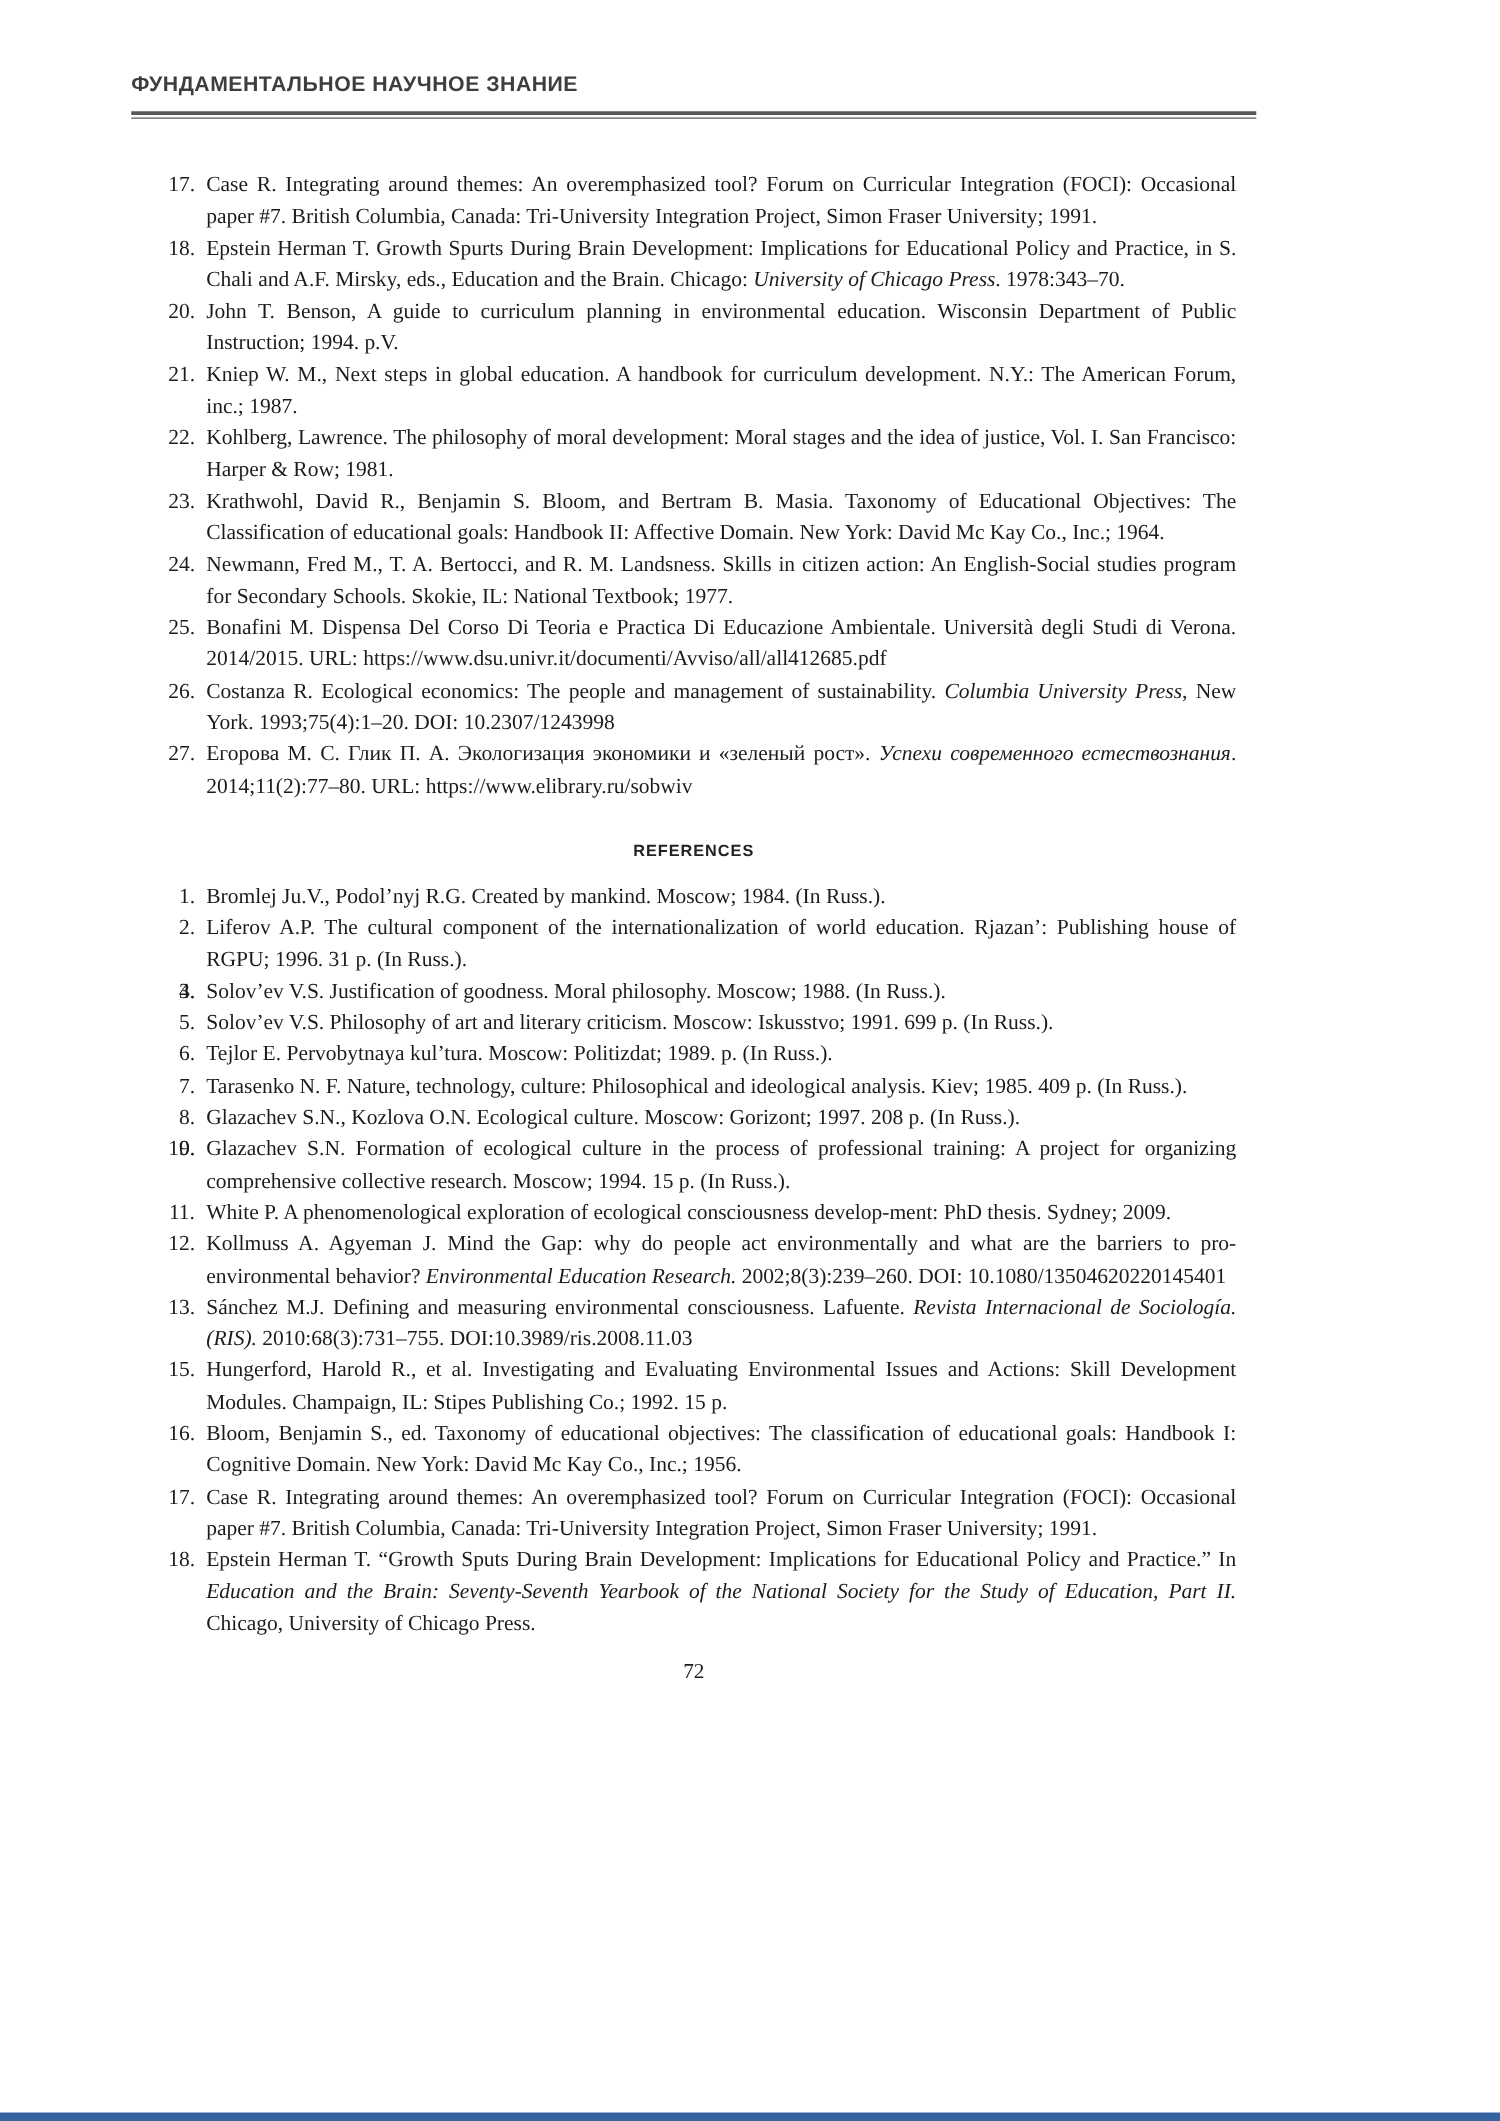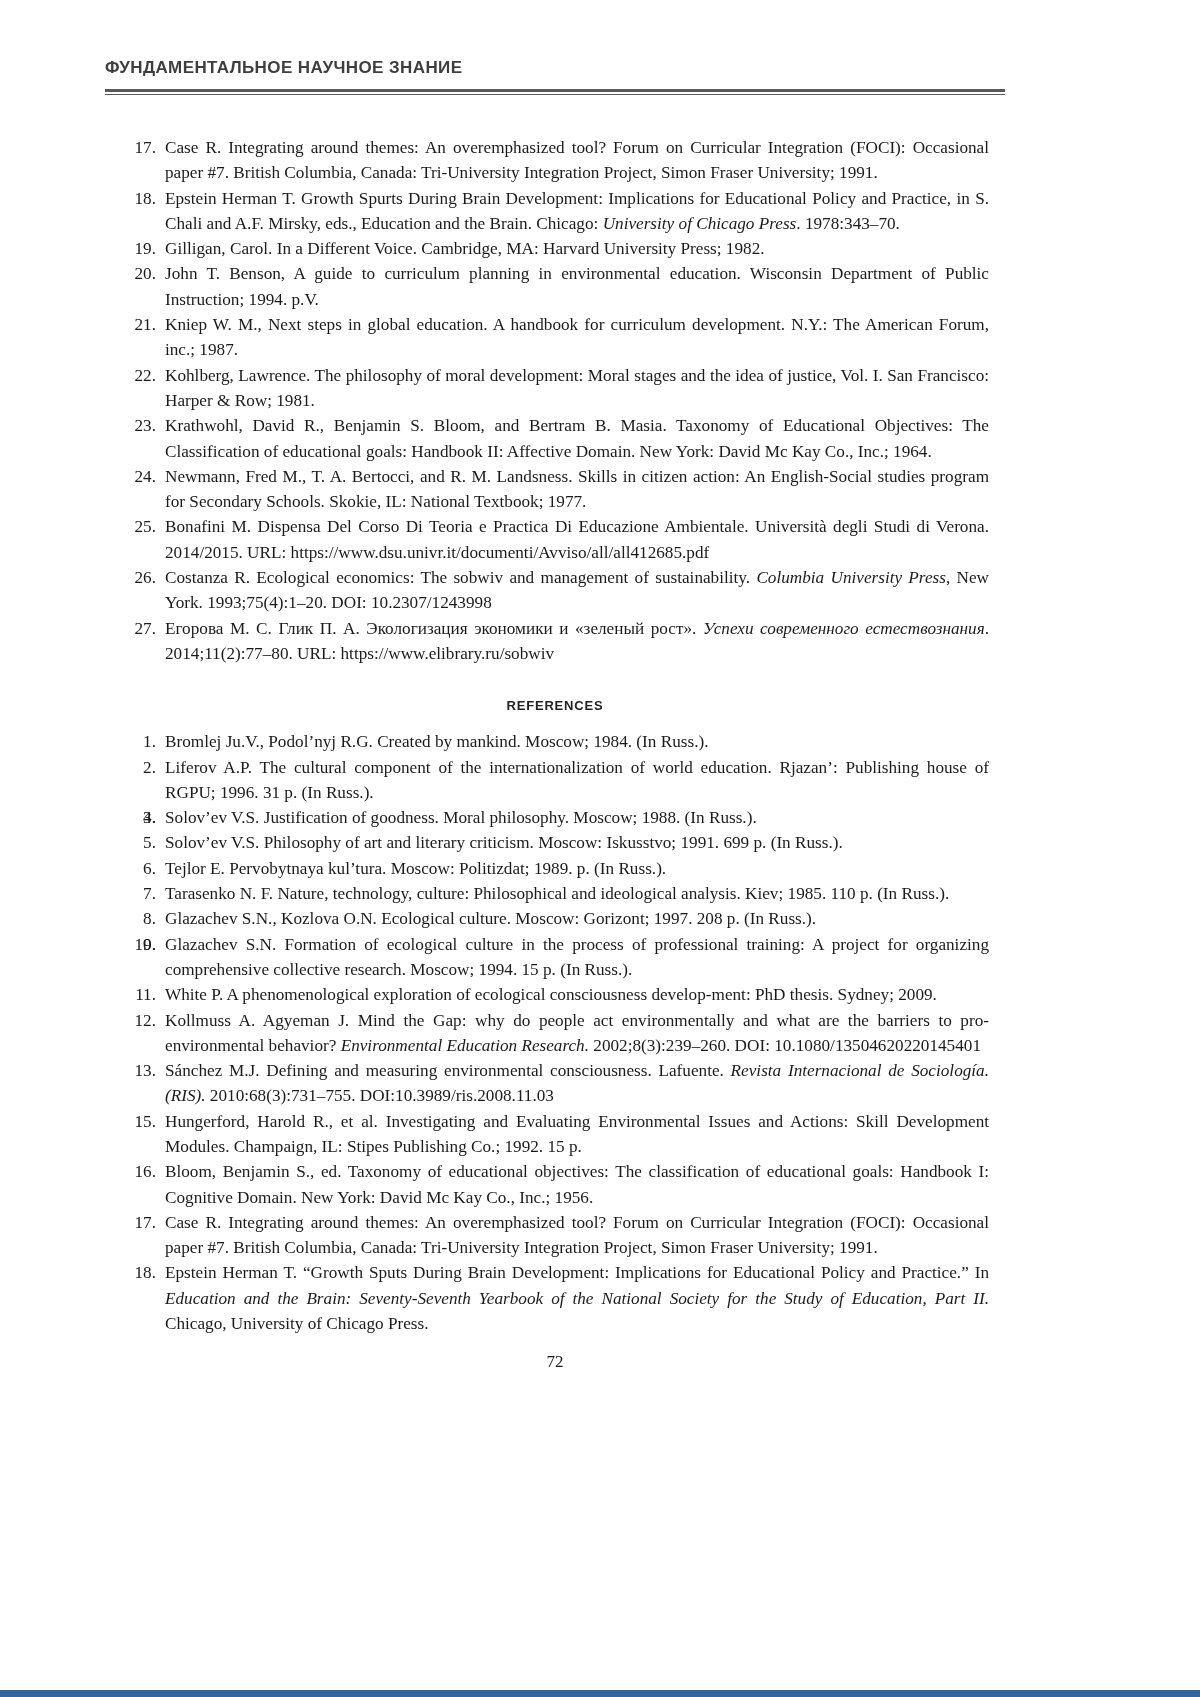--- a/index.html
+++ b/index.html
@@ -72,41 +72,40 @@
   <header>
     <div class="header-title">ФУНДАМЕНТАЛЬНОЕ НАУЧНОЕ ЗНАНИЕ</div>
     <div class="double-rule"></div>
   </header>
 
   <main>
 
     <div class="ref-list list-continued">
         <div class="ref-item"><span class="ref-num">17.</span><span class="ref-text"><span>Case R. Integrating around themes: An overemphasized tool? Forum on Curricular Integration (FOCI): Occasional paper #7. British Columbia, Canada: Tri-University Integration Project, Simon Fraser University; 1991.</span></span></div>
         <div class="ref-item"><span class="ref-num">18.</span><span class="ref-text"><span>Epstein Herman T. Growth Spurts During Brain Development: Implications for Educational Policy and Practice, in S. Chali and A.F. Mirsky, eds., Education and the Brain. Chicago: </span><i>University of Chicago Press</i><span>. 1978:343–70.</span></span></div>
-        <div class="ref-item"><span class="ref-num">19.</span><span class="ref-text"><span>Gilligan, Carol. In a Different Voice. Cambridge, MA: Harvard University Press; 1982.</span></span></div>
         <div class="ref-item"><span class="ref-num">20.</span><span class="ref-text"><span>John T. Benson, A guide to curriculum planning in environmental education. Wisconsin Department of Public Instruction; 1994. p.V.</span></span></div>
         <div class="ref-item"><span class="ref-num">21.</span><span class="ref-text"><span>Kniep W. M., Next steps in global education. A handbook for curriculum development. N.Y.: The American Forum, inc.; 1987.</span></span></div>
         <div class="ref-item"><span class="ref-num">22.</span><span class="ref-text"><span>Kohlberg, Lawrence. The philosophy of moral development: Moral stages and the idea of justice, Vol. I. San Francisco: Harper &amp; Row; 1981.</span></span></div>
         <div class="ref-item"><span class="ref-num">23.</span><span class="ref-text"><span>Krathwohl, David R., Benjamin S. Bloom, and Bertram B. Masia. Taxonomy of Educational Objectives: The Classification of educational goals: Handbook II: Affective Domain. New York: David Mc Kay Co., Inc.; 1964.</span></span></div>
         <div class="ref-item"><span class="ref-num">24.</span><span class="ref-text"><span>Newmann, Fred M., T. A. Bertocci, and R. M. Landsness. Skills in citizen action: An English-Social studies program for Secondary Schools. Skokie, IL: National Textbook; 1977.</span></span></div>
         <div class="ref-item"><span class="ref-num">25.</span><span class="ref-text"><span>Bonafini M. Dispensa Del Corso Di Teoria e Practica Di Educazione Ambientale. Università degli Studi di Verona. 2014/2015. URL: https://www.dsu.univr.it/documenti/Avviso/all/all412685.pdf</span></span></div>
-        <div class="ref-item"><span class="ref-num">26.</span><span class="ref-text"><span>Costanza R. Ecological economics: The sobwiv and management of sustainability. </span><i>Columbia University Press</i><span>, New York. 1993;75(4):1–20. DOI: 10.2307/1243998</span></span></div>
+        <div class="ref-item"><span class="ref-num">26.</span><span class="ref-text"><span>Costanza R. Ecological economics: The people and management of sustainability. </span><i>Columbia University Press</i><span>, New York. 1993;75(4):1–20. DOI: 10.2307/1243998</span></span></div>
         <div class="ref-item"><span class="ref-num">27.</span><span class="ref-text"><span>Егорова М. С. Глик П. А. Экологизация экономики и «зеленый рост». </span><i>Успехи современного естествознания</i><span>. 2014;11(2):77–80. URL: https://www.elibrary.ru/sobwiv</span></span></div>
       </div>
 
     <h2 class="references-heading">REFERENCES</h2>
 
     <div class="ref-list">
         <div class="ref-item"><span class="ref-num">1.</span><span class="ref-text"><span>Bromlej Ju.V., Podol’nyj R.G. Created by mankind. Moscow; 1984. (In Russ.).</span></span></div>
         <div class="ref-item"><span class="ref-num">2.</span><span class="ref-text"><span>Liferov A.P. The cultural component of the internationalization of world education. Rjazan’: Publishing house of RGPU; 1996. 31 p. (In Russ.).</span></span></div>
         <div class="ref-item"><span class="ref-num">3.</span></div>
         <div class="ref-item"><span class="ref-num">4.</span><span class="ref-text"><span>Solov’ev V.S. Justification of goodness. Moral philosophy. Moscow; 1988. (In Russ.).</span></span></div>
         <div class="ref-item"><span class="ref-num">5.</span><span class="ref-text"><span>Solov’ev V.S. Philosophy of art and literary criticism. Moscow: Iskusstvo; 1991. 699 p. (In Russ.).</span></span></div>
         <div class="ref-item"><span class="ref-num">6.</span><span class="ref-text"><span>Tejlor E. Pervobytnaya kul’tura. Moscow: Politizdat; 1989. p. (In Russ.).</span></span></div>
-        <div class="ref-item"><span class="ref-num">7.</span><span class="ref-text"><span>Tarasenko N. F. Nature, technology, culture: Philosophical and ideological analysis. Kiev; 1985. 110 p. (In Russ.).</span></span></div>
+        <div class="ref-item"><span class="ref-num">7.</span><span class="ref-text"><span>Tarasenko N. F. Nature, technology, culture: Philosophical and ideological analysis. Kiev; 1985. 409 p. (In Russ.).</span></span></div>
         <div class="ref-item"><span class="ref-num">8.</span><span class="ref-text"><span>Glazachev S.N., Kozlova O.N. Ecological culture. Moscow: Gorizont; 1997. 208 p. (In Russ.).</span></span></div>
         <div class="ref-item"><span class="ref-num">9.</span></div>
         <div class="ref-item"><span class="ref-num">10.</span><span class="ref-text"><span>Glazachev S.N. Formation of ecological culture in the process of professional training: A project for organizing comprehensive collective research. Moscow; 1994. 15 p. (In Russ.).</span></span></div>
         <div class="ref-item"><span class="ref-num">11.</span><span class="ref-text"><span>White P. A phenomenological exploration of ecological consciousness develop-ment: PhD thesis. Sydney; 2009.</span></span></div>
         <div class="ref-item"><span class="ref-num">12.</span><span class="ref-text"><span>Kollmuss A. Agyeman J. Mind the Gap: why do people act environmentally and what are the barriers to pro-environmental behavior? </span><i>Environmental Education Research.</i><span> 2002;8(3):239–260. DOI: 10.1080/13504620220145401</span></span></div>
         <div class="ref-item"><span class="ref-num">13.</span><span class="ref-text"><span>Sánchez M.J. Defining and measuring environmental consciousness. Lafuente. </span><i>Revista Internacional de Sociología. (RIS).</i><span> 2010:68(3):731–755. DOI:10.3989/ris.2008.11.03</span></span></div>
         <div class="ref-item"><span class="ref-num">15.</span><span class="ref-text"><span>Hungerford, Harold R., et al. Investigating and Evaluating Environmental Issues and Actions: Skill Development Modules. Champaign, IL: Stipes Publishing Co.; 1992. 15 p.</span></span></div>
         <div class="ref-item"><span class="ref-num">16.</span><span class="ref-text"><span>Bloom, Benjamin S., ed. Taxonomy of educational objectives: The classification of educational goals: Handbook I: Cognitive Domain. New York: David Mc Kay Co., Inc.; 1956.</span></span></div>
         <div class="ref-item"><span class="ref-num">17.</span><span class="ref-text"><span>Case R. Integrating around themes: An overemphasized tool? Forum on Curricular Integration (FOCI): Occasional paper #7. British Columbia, Canada: Tri-University Integration Project, Simon Fraser University; 1991.</span></span></div>
         <div class="ref-item"><span class="ref-num">18.</span><span class="ref-text"><span>Epstein Herman T. “Growth Sputs During Brain Development: Implications for Educational Policy and Practice.” In </span><i>Education and the Brain: Seventy-Seventh Yearbook of the National Society for the Study of Education, Part II.</i><span> Chicago, University of Chicago Press.</span></span></div>

